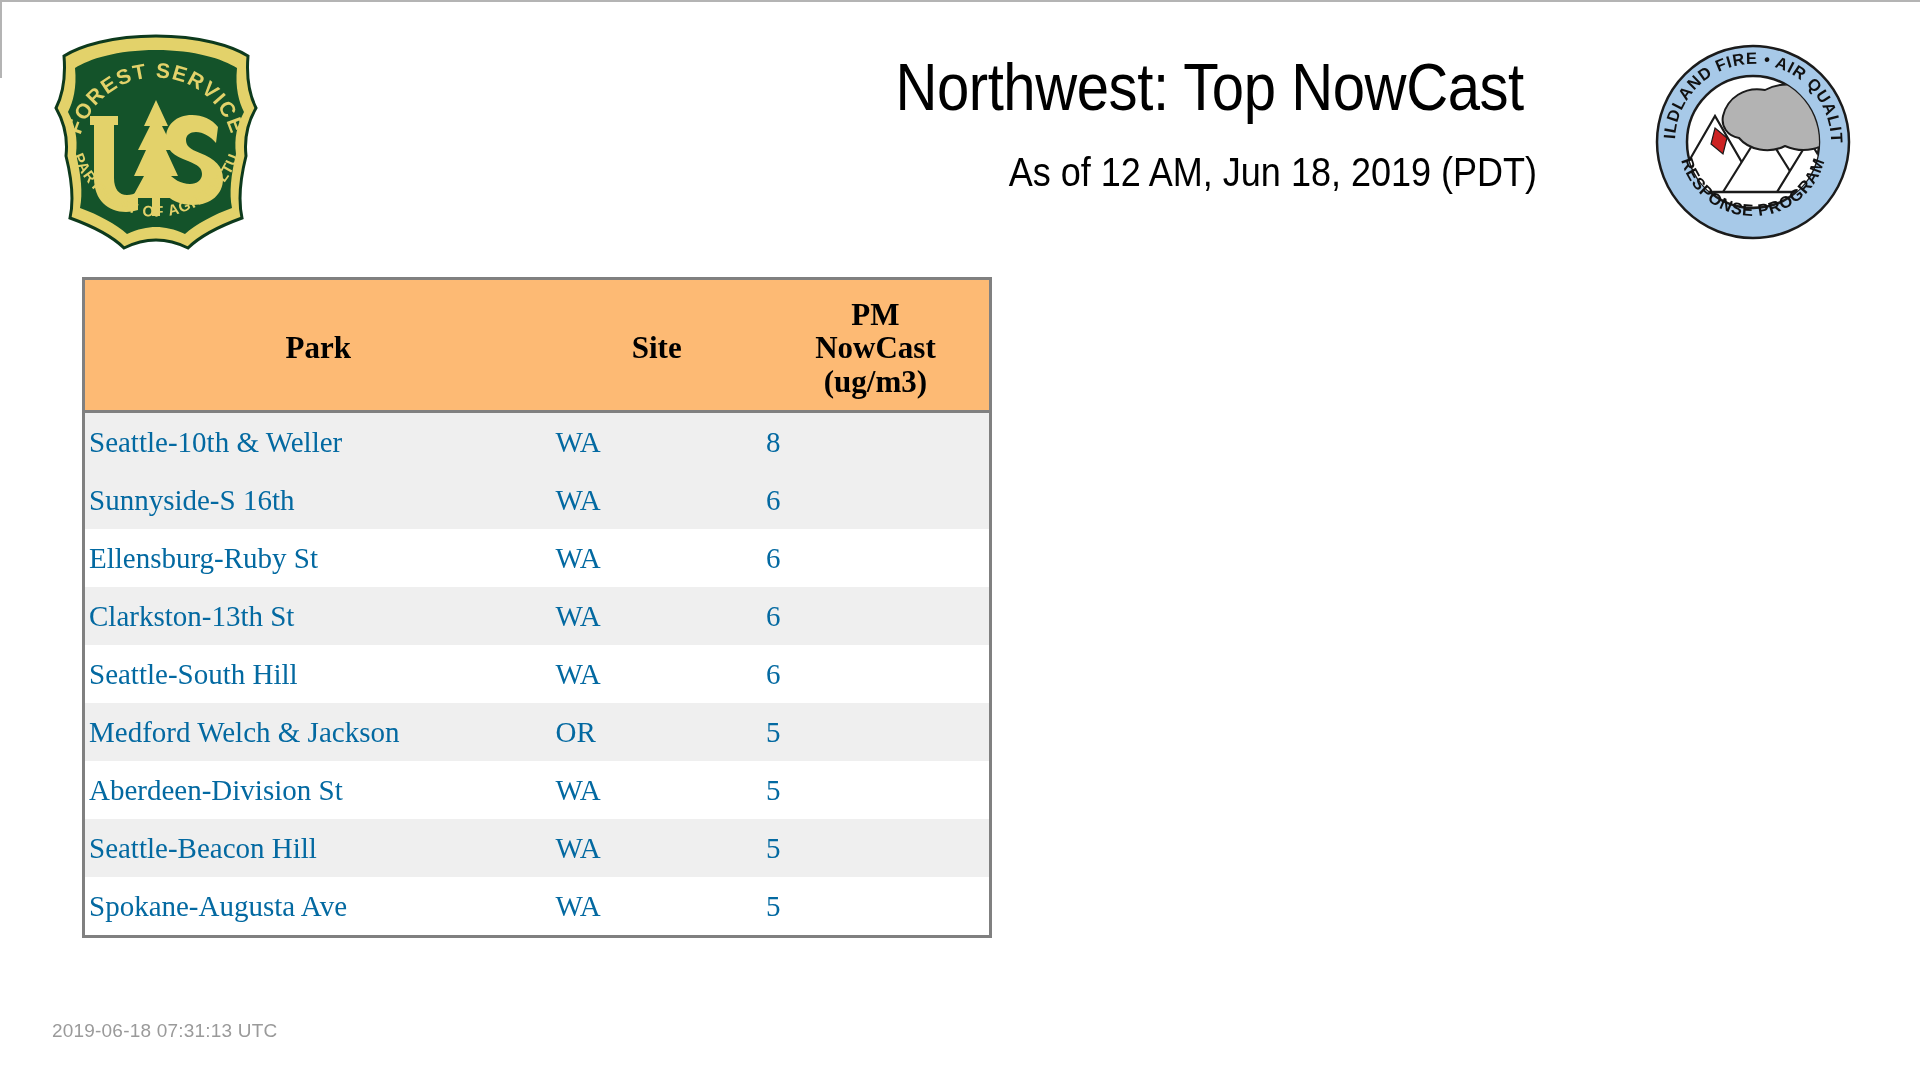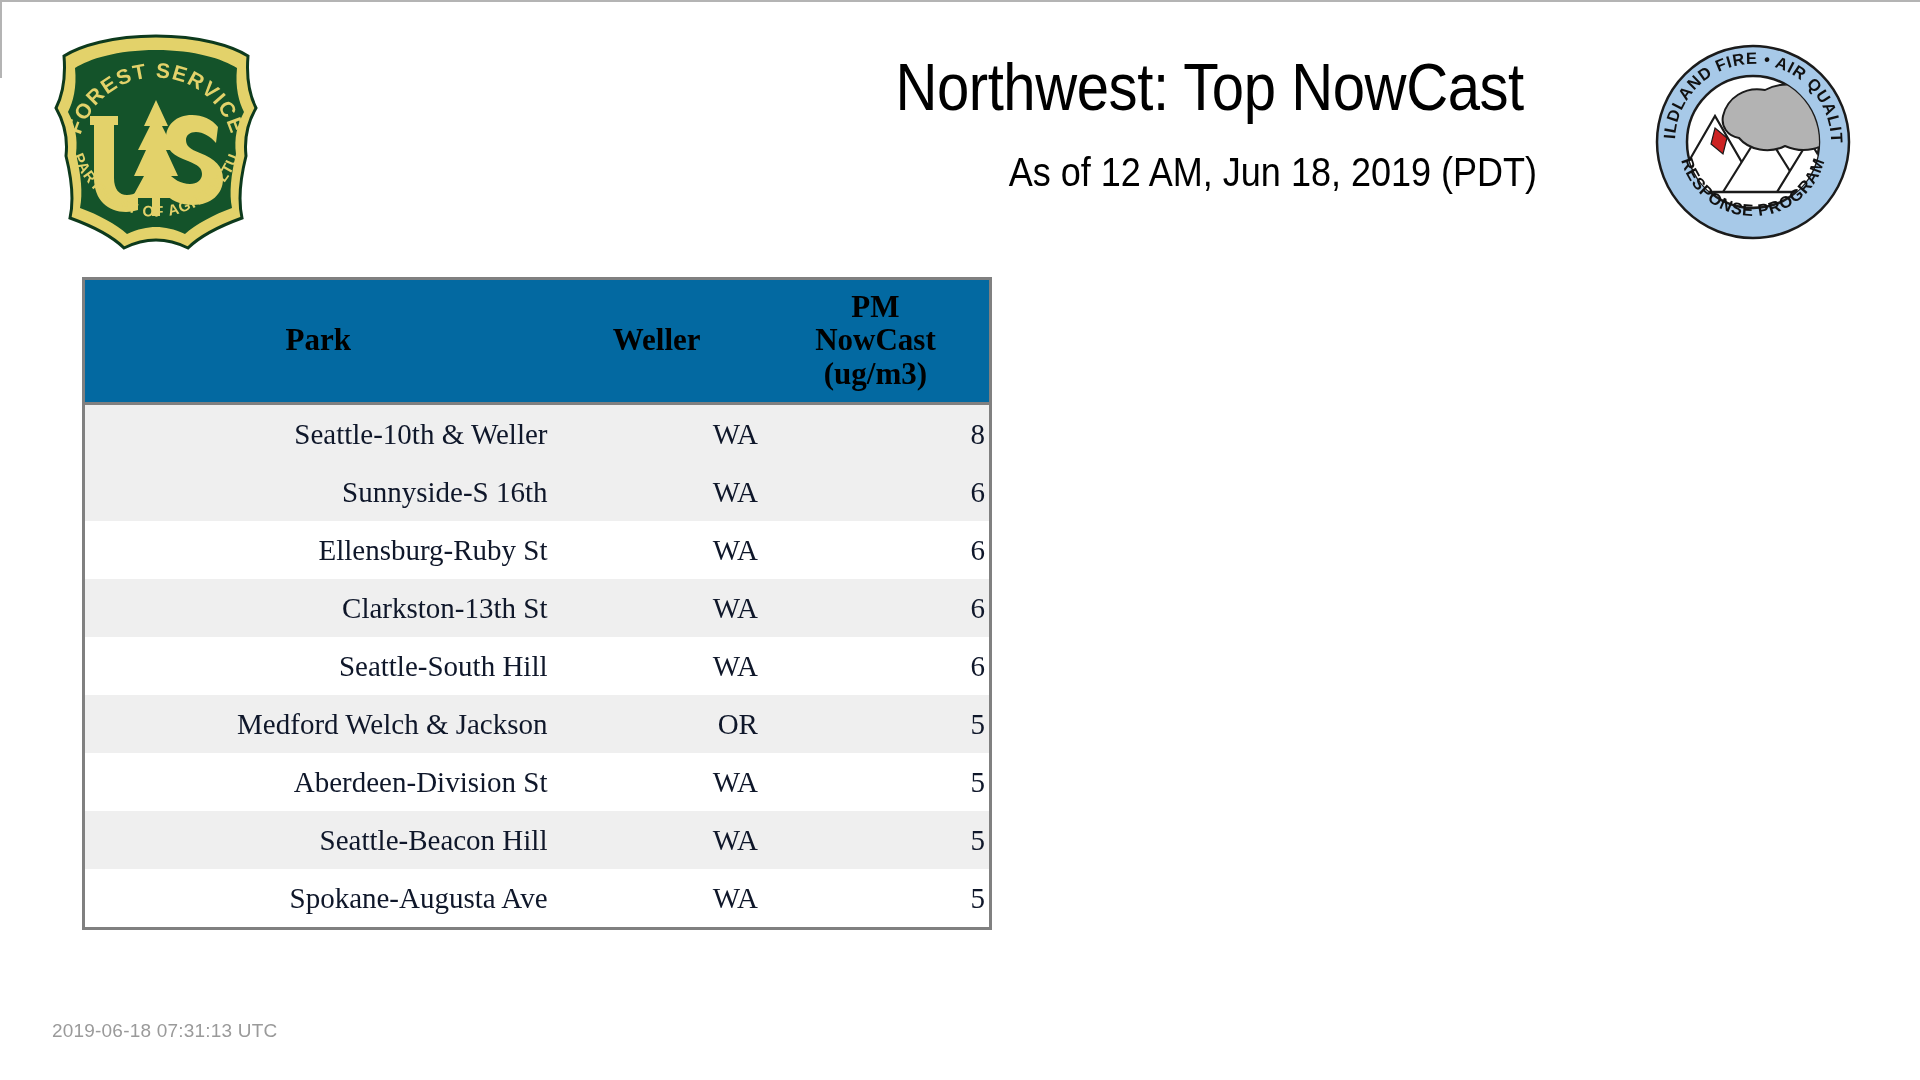--- a/index.html
+++ b/index.html
@@ -87,38 +87,38 @@
     width: 910px;
   }
   table.nowcast {
     border-collapse: collapse;
     width: 100%;
     table-layout: fixed;
     border: 3px solid #808080;
     background: #ffffff;
   }
   table.nowcast thead th {
-    background: #0369a1;
+    background: #fdba74;
     border-bottom: 3px solid #808080;
     font-family: "Liberation Serif", "DejaVu Serif", serif;
     font-weight: bold;
     font-size: 31px;
     color: #000000;
     text-align: center;
     vertical-align: middle;
-    padding: 10px 4px 12px 4px;
+    padding: 18px 4px 12px 4px;
     line-height: 1.08;
     height: 94px;
     box-sizing: border-box;
   }
   table.nowcast tbody td {
     font-family: "Liberation Serif", "DejaVu Serif", serif;
     font-size: 29px;
-    color: #0f172a;
-    text-align: right;
+    color: #0369a1;
+    text-align: left;
     vertical-align: middle;
     height: 58px;
     padding: 0 4px;
     border: none;
     white-space: nowrap;
   }
   table.nowcast tbody tr.odd td { background: #efefef; }
   table.nowcast tbody tr.even td { background: #ffffff; }
 
   .col-site  { width: 51.6%; }
@@ -253,21 +253,21 @@
       <col class="col-site">
         <col class="col-state">
         <col class="col-val">
     </colgroup>
     <thead>
       <tr>
         <th>
           <span>Park</span>
         </th>
         <th>
-          <span>Weller</span>
+          <span>Site</span>
         </th>
         <th>
           <span>PM</span><br>
           <span>NowCast</span><br>
           <span>(ug/m3)</span>
         </th>
       </tr>
     </thead>
     <tbody id="nowcast-body">
         <tr class="odd">

